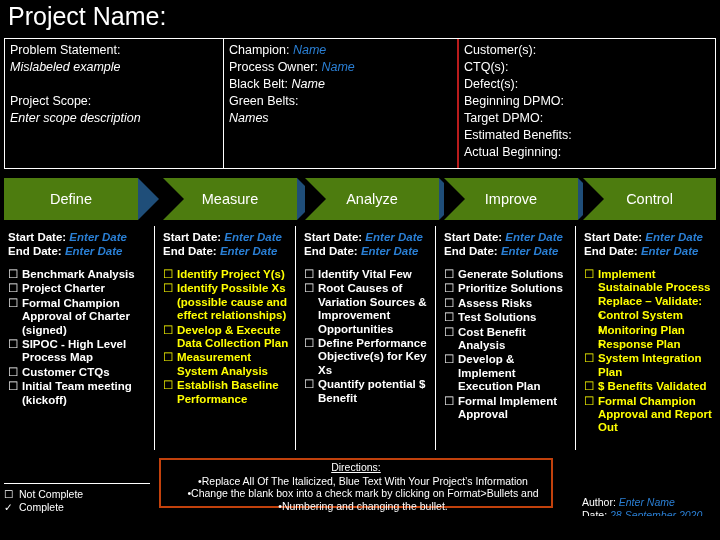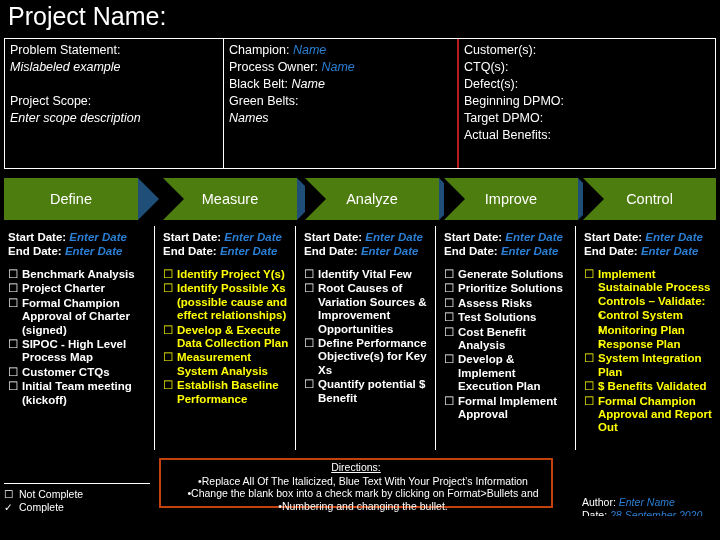--- a/index.html
+++ b/index.html
@@ -159,21 +159,22 @@
       </div>
       <div class="ital">Names</div>
     </div>
 
     <div class="topcell c3">
       <div>Customer(s):</div>
       <div>CTQ(s):</div>
       <div>Defect(s):</div>
       <div>Beginning DPMO:</div>
       <div>Target DPMO:</div>
-      <div>Actual Benefits:</div>
+      <div>Estimated Benefits:</div>
+      <div>Actual Beginning:</div>
     </div>
   </div>
 
   <div class="chevrons">
     <div class="chev" style="left:4px;width:134px;">
       <span>Define</span>
       <span class="arrow"></span>
     </div>
     <div class="chev" style="left:163px;width:134px;">
       <span class="notch"></span>
@@ -270,21 +271,21 @@
     </div>
 
     <div class="col c-control" style="left:580px;width:136px;">
       <div class="dates">
         <div><span class="lbl">Start Date:</span>
              <span class="val">Enter Date</span></div>
         <div><span class="lbl">End Date:</span>
              <span class="val">Enter Date</span></div>
       </div>
       <ul class="bullets">
-        <li><span class="mk">☐</span><span>Implement Sustainable Process Controls – Validate:</span></li>
+        <li><span class="mk">☐</span><span>Implement Sustainable Process Replace – Validate:</span></li>
         <li class="sub"><span class="mk" style="left:14px;">▪</span><span>Control System</span></li>
         <li class="sub"><span class="mk" style="left:14px;">▪</span><span>Monitoring Plan</span></li>
         <li class="sub"><span class="mk" style="left:14px;">▪</span><span>Response Plan</span></li>
         <li><span class="mk">☐</span><span>System Integration Plan</span></li>
         <li><span class="mk">☐</span><span>$ Benefits Validated</span></li>
         <li><span class="mk">☐</span><span>Formal Champion Approval and Report Out</span></li>
       </ul>
     </div>
   </div>
 

